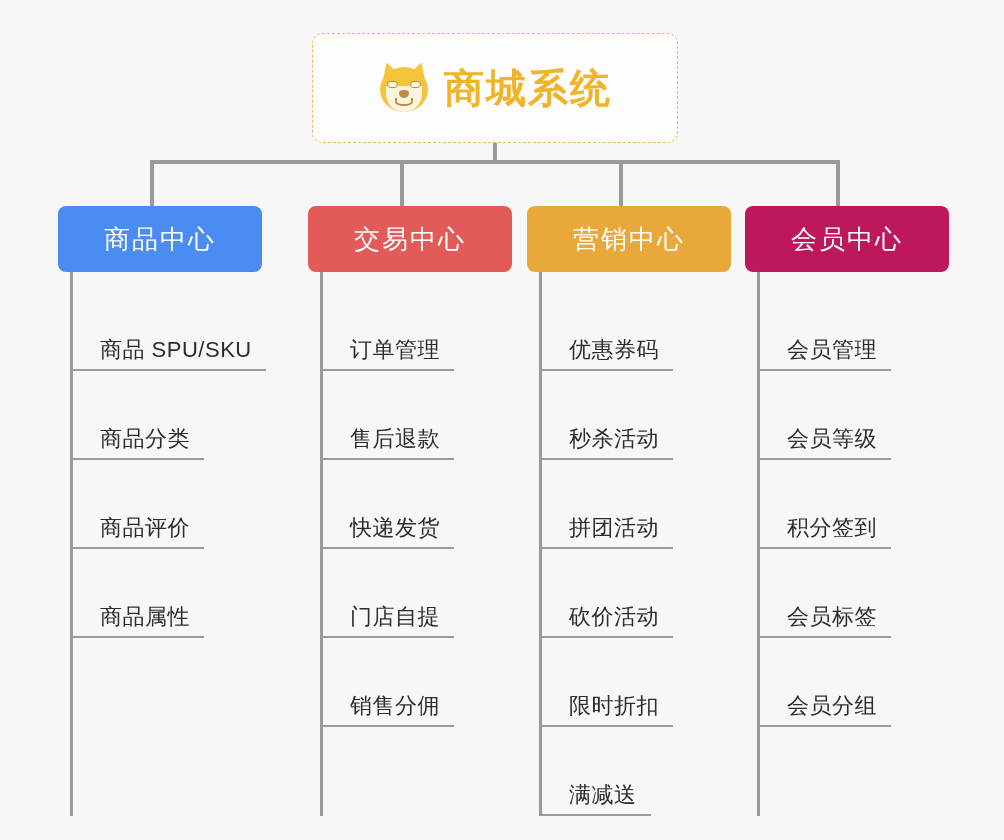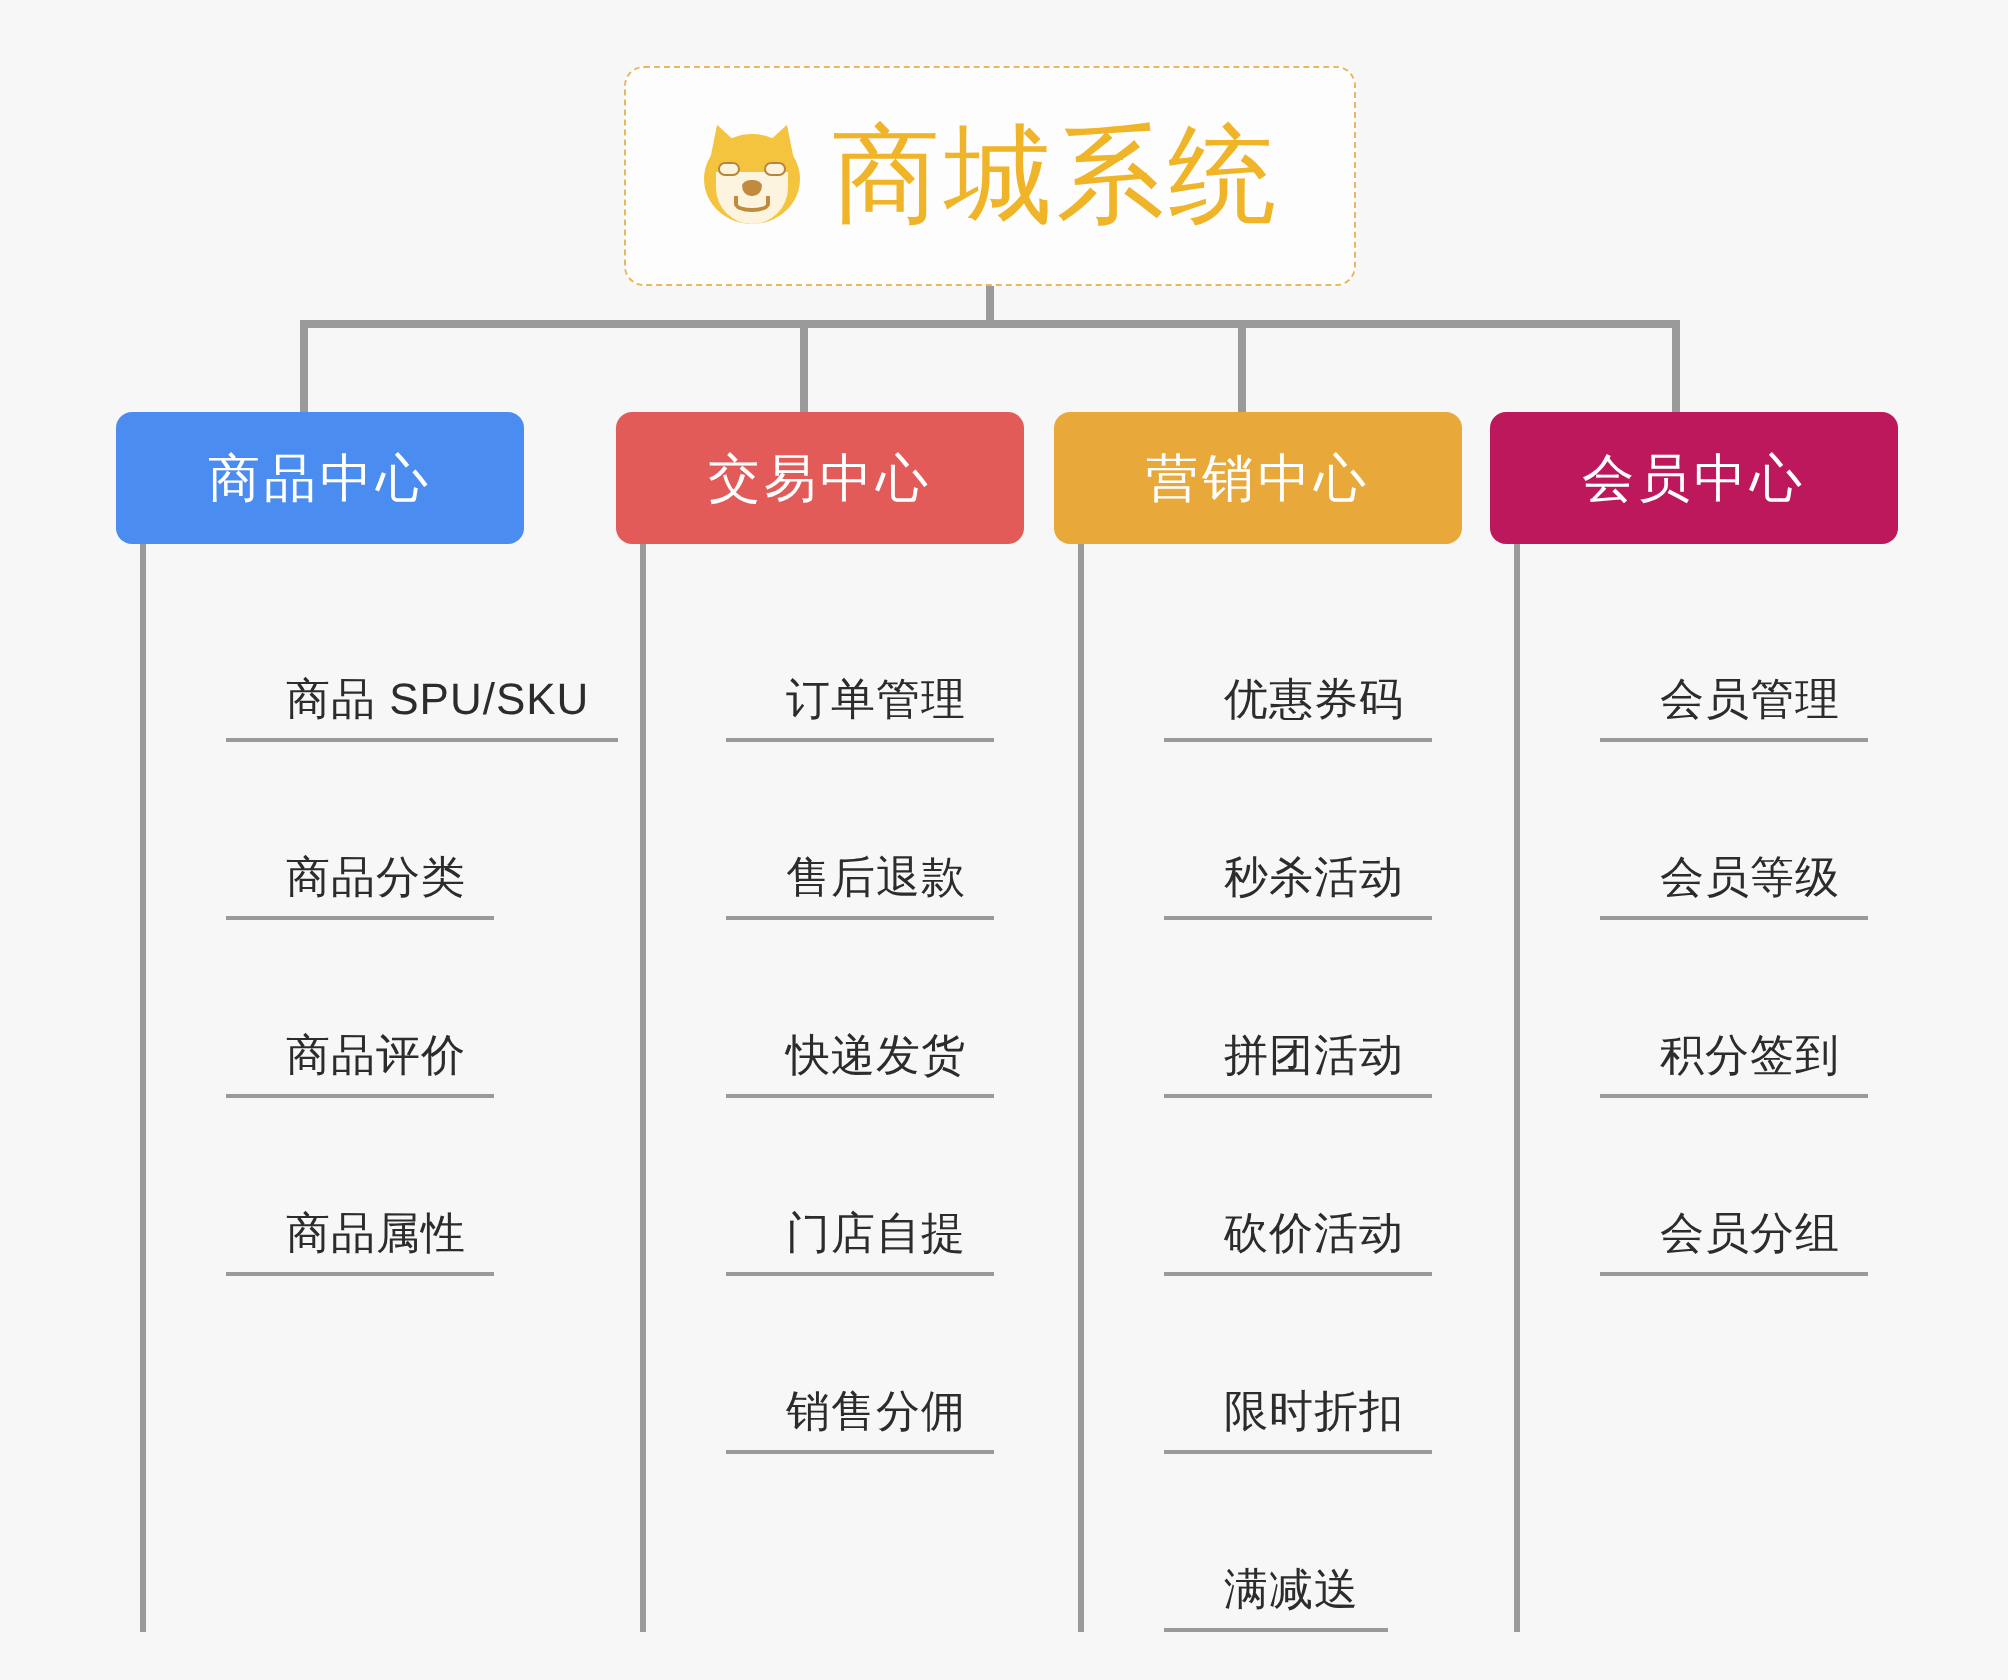--- a/index.html
+++ b/index.html
@@ -40,25 +40,26 @@
   }
 
   .root-icon {
     width: 52px;
     height: 52px;
     position: relative;
     flex: 0 0 auto;
   }
 
   .root-title {
-    font-size: 54px;
+    font-size: 40px;
     color: #f0b429;
     letter-spacing: 2px;
     line-height: 1;
     white-space: nowrap;
+    font-weight: bold;
   }
 
   
   .stem-root {
     position: absolute;
     left: 493px;
     top: 143px;
     width: 4px;
     height: 21px;
     background: #9a9a9a;
@@ -123,21 +124,20 @@
     align-items: flex-end;
     padding-left: 12px;
   }
 
   .leaf-inner {
     position: relative;
     display: inline-block;
     padding: 0 14px 6px 30px;
     border-bottom: 2px solid #9a9a9a;
     white-space: nowrap;
-    margin-left: 43px;
   }
 
   .leaf-label {
     font-size: 22px;
     color: #2c2c2c;
     line-height: 1.25;
     letter-spacing: 0.5px;
   }
 
   
@@ -302,18 +302,21 @@
       <div class="leaf">
           <span class="leaf-inner"><span class="leaf-label">会员管理</span></span>
         </div>
       <div class="leaf">
           <span class="leaf-inner"><span class="leaf-label">会员等级</span></span>
         </div>
       <div class="leaf">
           <span class="leaf-inner"><span class="leaf-label">积分签到</span></span>
         </div>
       <div class="leaf">
+          <span class="leaf-inner"><span class="leaf-label">会员标签</span></span>
+        </div>
+      <div class="leaf">
           <span class="leaf-inner"><span class="leaf-label">会员分组</span></span>
         </div>
     </div>
   </div>
 
 </div>
 
 </body></html>

